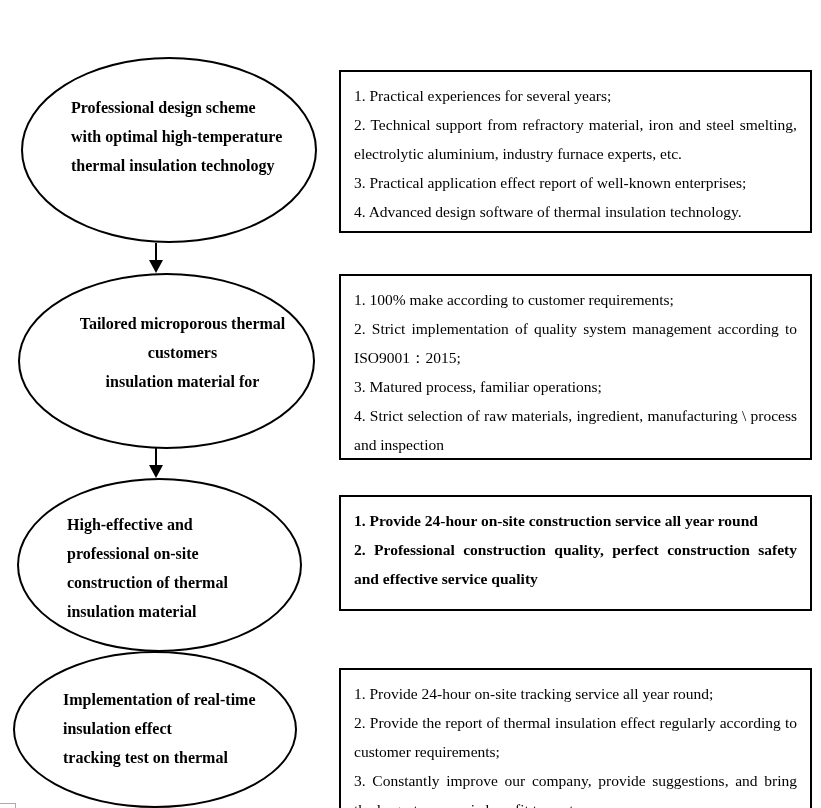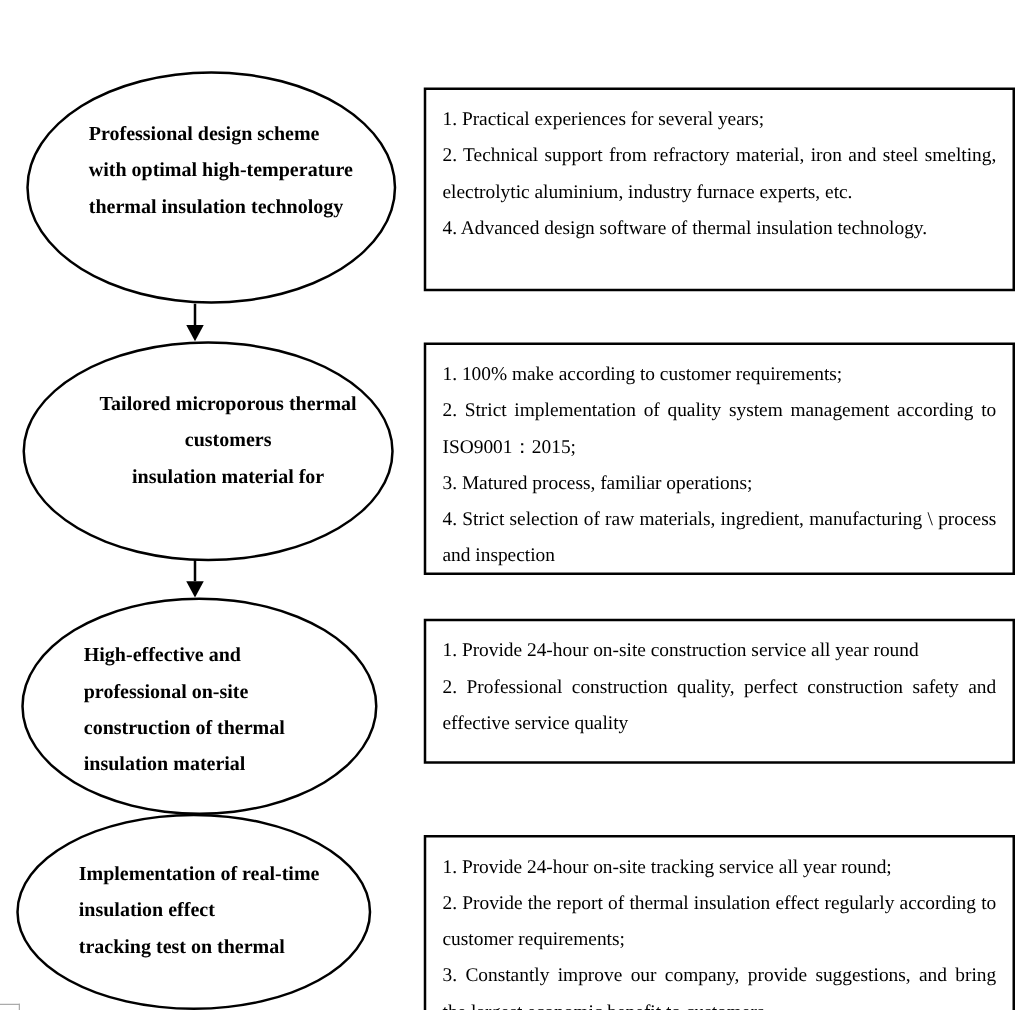--- a/index.html
+++ b/index.html
@@ -83,20 +83,21 @@
 <div id="canvas">
 
   <div class="ellipse" style="left:21px; top:12px; width:296px; height:186px;">
     <div class="eline">Professional design scheme</div>
     <div class="eline">with optimal high-temperature</div>
     <div class="eline">thermal insulation technology</div>
   </div>
   <div class="detail-box" style="top:25px; height:163px;">
     <p>1. Practical experiences for several years;</p>
     <p>2. Technical support from refractory material, iron and steel smelting, electrolytic aluminium, industry furnace experts, etc.</p>
+    <p>3. Practical application effect report of well-known enterprises;</p>
     <p>4. Advanced design software of thermal insulation technology.</p>
   </div>
 
   <div class="arrow" style="left:149px; top:198px; height:30px;">
     <div class="shaft"></div>
     <div class="head"></div>
   </div>
 
   <div class="ellipse" style="left:18px; top:228px; width:297px; height:176px;text-align:center;">
     <div class="eline">Tailored microporous thermal</div>
@@ -114,21 +115,21 @@
     <div class="shaft"></div>
     <div class="head"></div>
   </div>
 
   <div class="ellipse" style="left:17px; top:433px; width:285px; height:174px; padding-top:30px;">
     <div class="eline">High-effective and</div>
     <div class="eline">professional on-site</div>
     <div class="eline">construction of thermal</div>
     <div class="eline">insulation material</div>
   </div>
-  <div class="detail-box" style="top:450px; height:116px;">
+  <div class="detail-box" style="top:450px; height:116px;font-weight:bold;">
     <p>1. Provide 24-hour on-site construction service all year round</p>
     <p>2. Professional construction quality, perfect construction safety and effective service quality</p>
   </div>
 
   <div class="arrow" style="left:149px; top:607px; height:31px;">
     <div class="shaft"></div>
     <div class="head"></div>
   </div>
 
   <div class="ellipse" style="left:13px; top:606px; width:284px; height:157px; padding-top:32px;">

